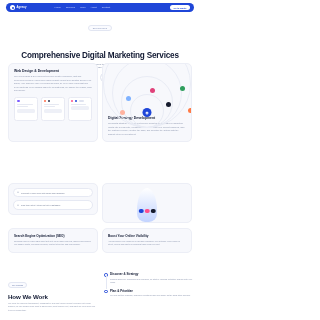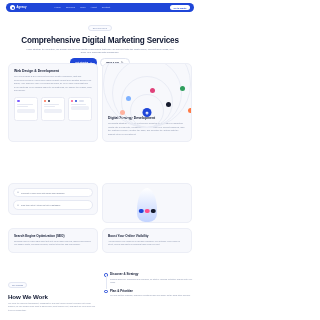--- a/index.html
+++ b/index.html
@@ -34,21 +34,21 @@
   }
 
   
   .hero { position: absolute; top: 15px; left: 0; right: 0; text-align: center; }
   .hero-badge {
     display: inline-block; font-size: 2.1px; color: #6b7ca8;
     border: .3px solid #e2e6f2; border-radius: 6px;
     padding: 1px 4px; background: #fafbff; letter-spacing: .2px;
   }
   .hero-title {
-    margin-top: 3px; font-size: 8.2px; font-weight: 700;
+    margin-top: 18px; font-size: 8.2px; font-weight: 700;
     color: #121a33; letter-spacing: -.2px;
   }
   .hero-sub {
     margin: 2.5px auto 0; width: 150px; font-size: 2.4px;
     line-height: 1.55; color: #7b87a5;
   }
   .hero-btns { margin-top: 3.5px; display: flex; gap: 3px; justify-content: center; }
   .btn-primary {
     background: #1f46d8; color: #fff; font-size: 2.4px; font-weight: 700;
     border: none; border-radius: 5px; padding: 2px 5px;

